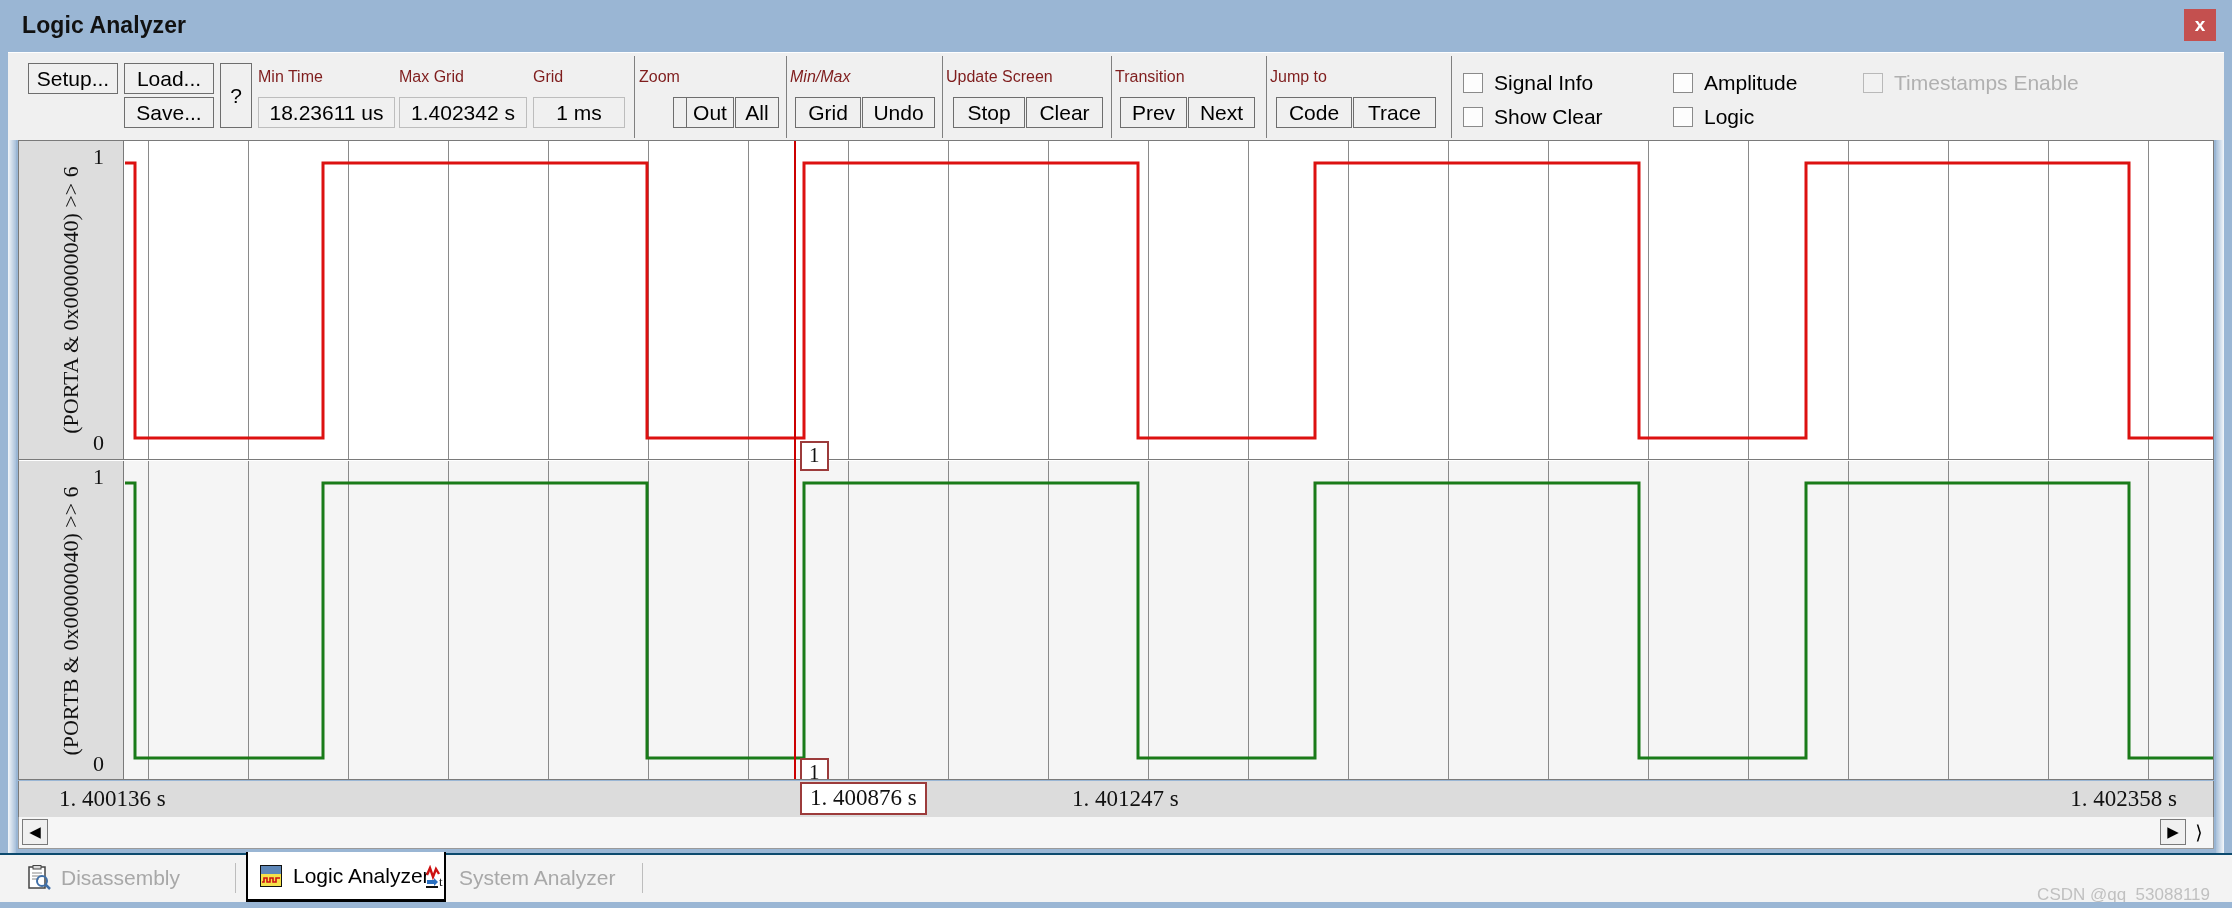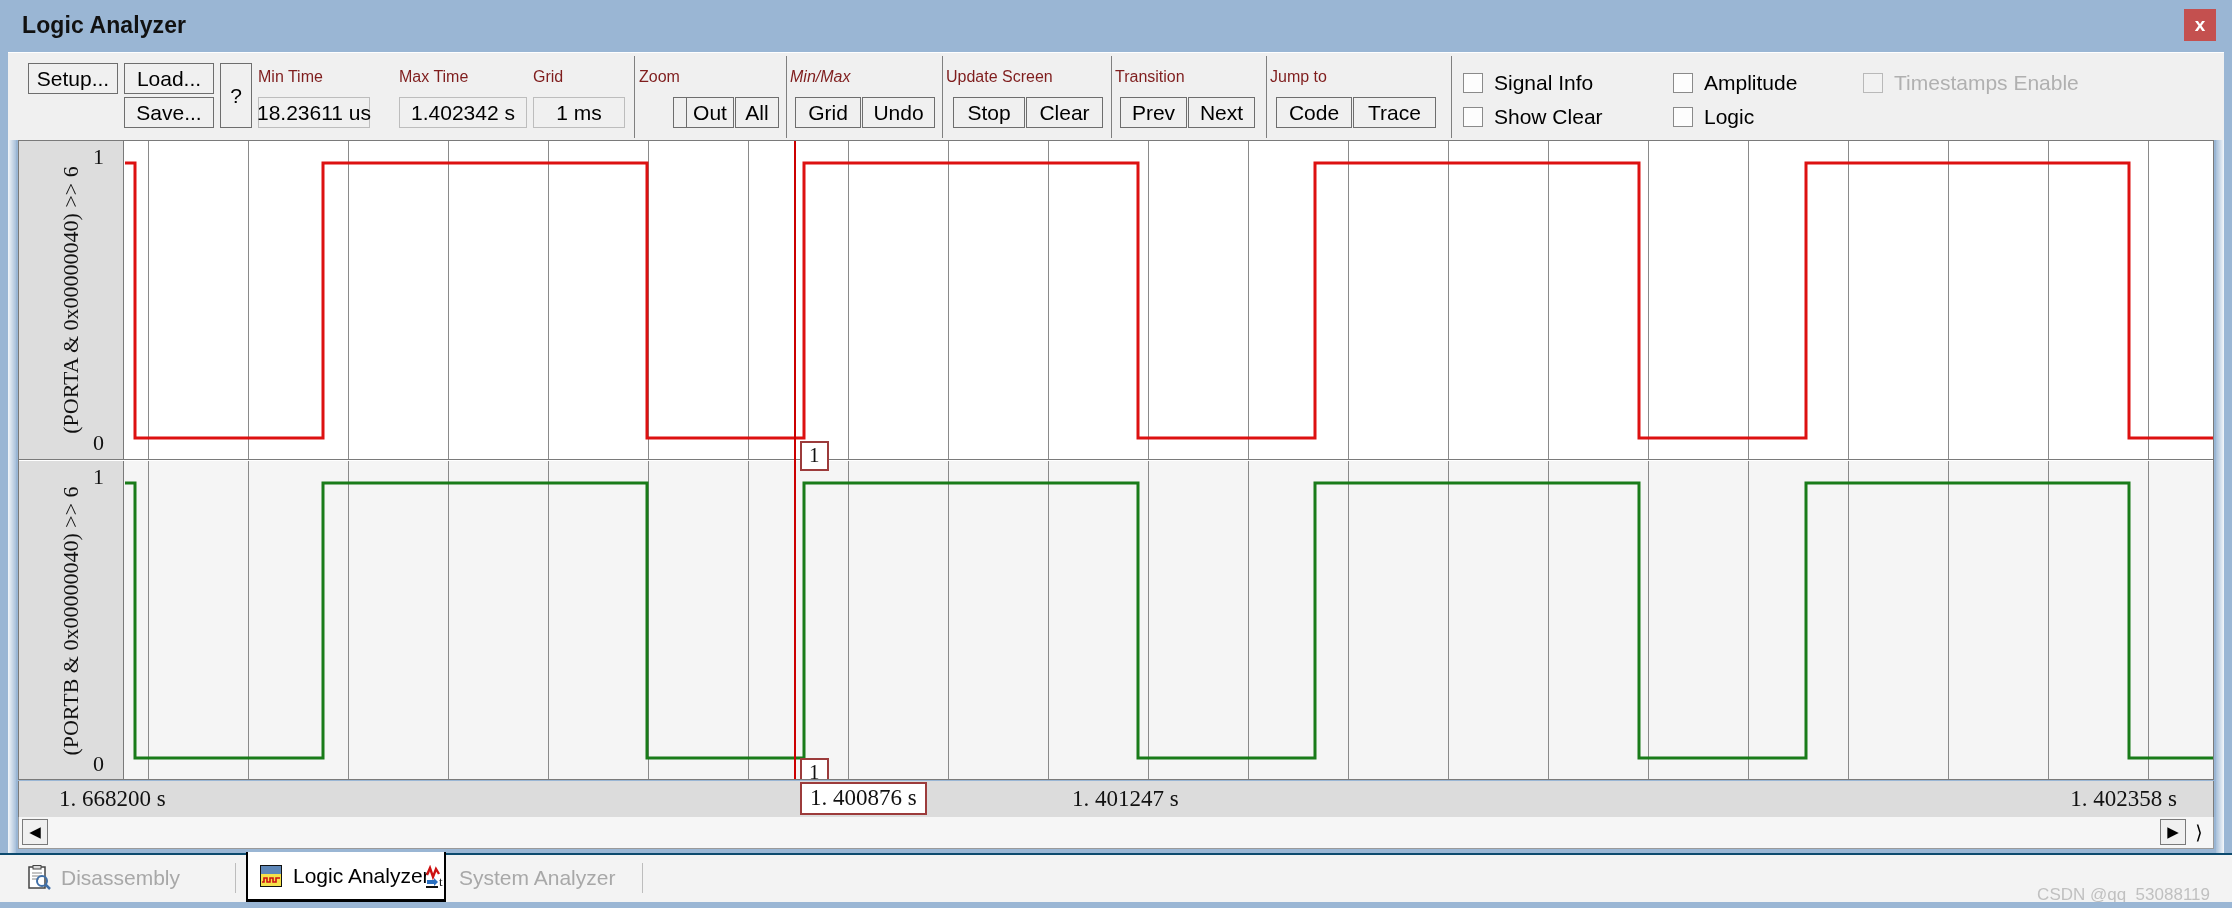--- a/index.html
+++ b/index.html
@@ -309,23 +309,23 @@
   </div>
 
   <div class="toolbar">
 
     <div class="btn" style="left:20px;  top:10px; width:90px;  height:31px;">Setup...</div>
     <div class="btn" style="left:116px; top:10px; width:90px;  height:31px;">Load...</div>
     <div class="btn" style="left:116px; top:44px; width:90px;  height:31px;">Save...</div>
     <div class="btn" style="left:212px; top:10px; width:32px;  height:65px;">?</div>
 
     <div class="grp-label" style="left:250px; top:15px; width:135px;">Min Time</div>
-    <div class="field" style="left:250px; top:44px; width:112px; height:31px;">18.23611 us</div>
-
-    <div class="grp-label" style="left:391px; top:15px; width:128px;">Max Time</div>
+    <div class="field" style="left:250px; top:44px; width:137px; height:31px;">18.23611 us</div>
+
+    <div class="grp-label" style="left:391px; top:15px; width:128px;">Max Grid</div>
     <div class="field" style="left:391px; top:44px; width:128px; height:31px;">1.402342 s</div>
 
     <div class="grp-label" style="left:525px; top:15px; width:92px;">Grid</div>
     <div class="field" style="left:525px; top:44px; width:92px; height:31px;">1 ms</div>
 
     <div class="tb-sep" style="left:626px;"></div>
 
     <div class="grp-label" style="left:631px; top:15px; width:120px;">Zoom</div>
     <div class="btn" style="left:637px; top:44px; width:40px; height:31px;margin-left:28px;">In</div>
     <div class="btn" style="left:678px; top:44px; width:48px; height:31px;">Out</div>
@@ -451,21 +451,21 @@
     </div>
 
     <div id="cursor-layer">
         <div style="position: absolute; top: 0px; width: 2px; height: 640px; background: rgb(204, 0, 0); z-index: 5; left: 775px;"></div>
         <div class="cursor-badge" style="left: 781px; top: 300px;">1</div>
         <div class="cursor-badge" style="left: 781px; top: 617px;">1</div>
       </div>
   </div>
 
   <div class="time-axis">
-    <div class="time-lbl" style="left:40px;">1. 668200  s</div>
+    <div class="time-lbl" style="left:40px;">1. 400136  s</div>
     <div class="time-cursor-lbl" style="left:781px;">1. 400876  s</div>
     <div class="time-lbl" style="left:1053px;">1. 401247  s</div>
     <div class="time-lbl" style="right:36px;">1. 402358  s</div>
   </div>
 
   <div class="hscroll">
     <div class="sb-btn" style="left:3px;">◀</div>
     <div class="sb-btn" style="right:27px;">▶</div>
     <div class="sb-end" style="right:4px;">⟩</div>
   </div>

